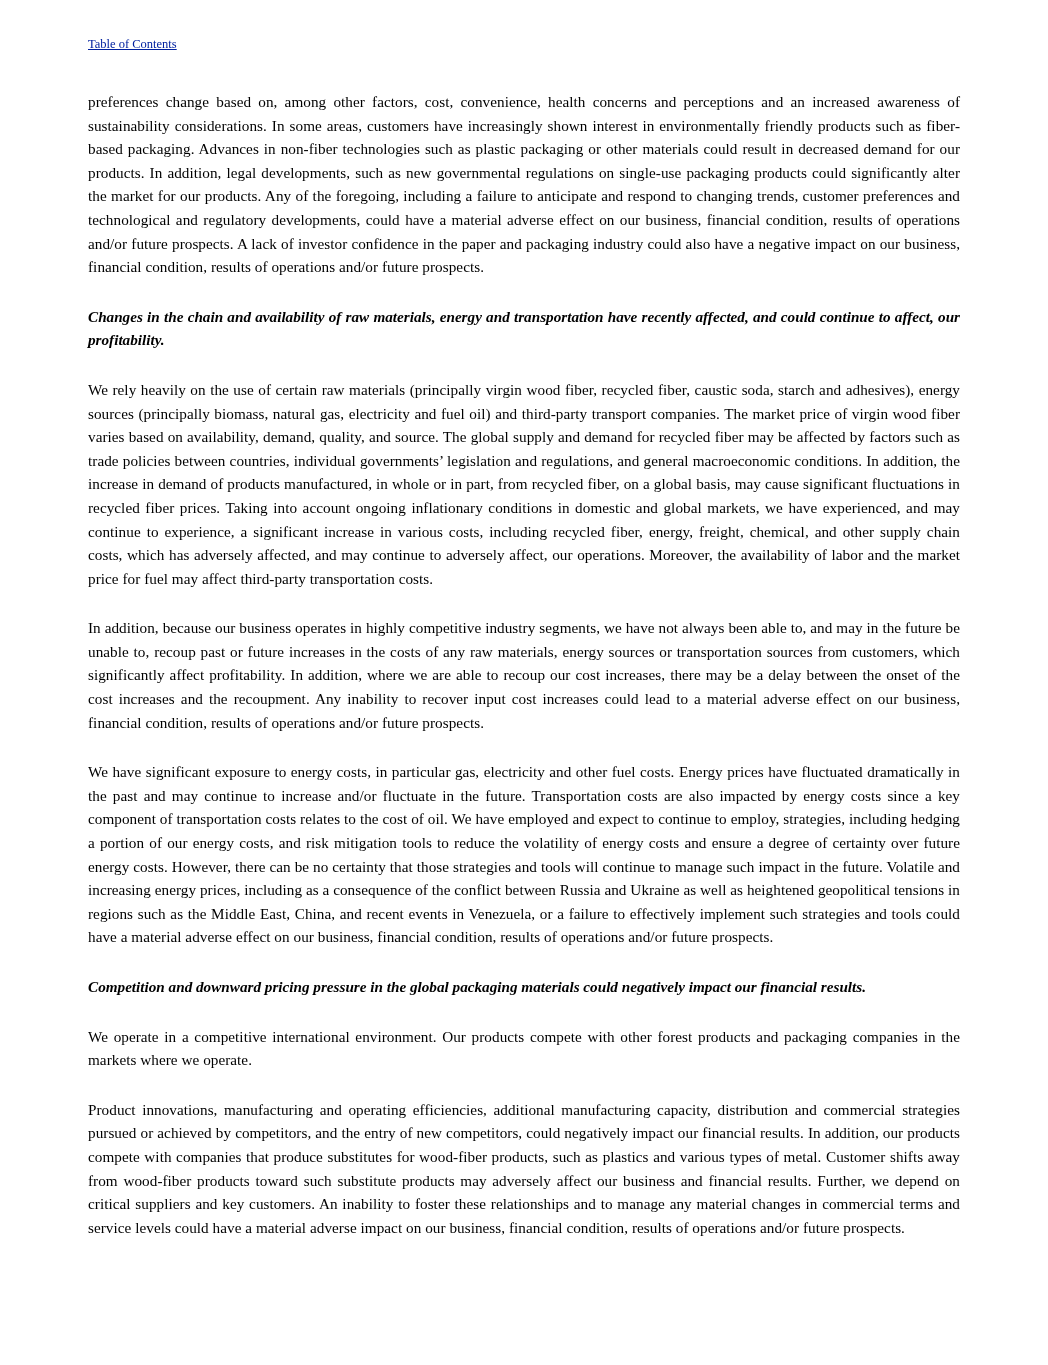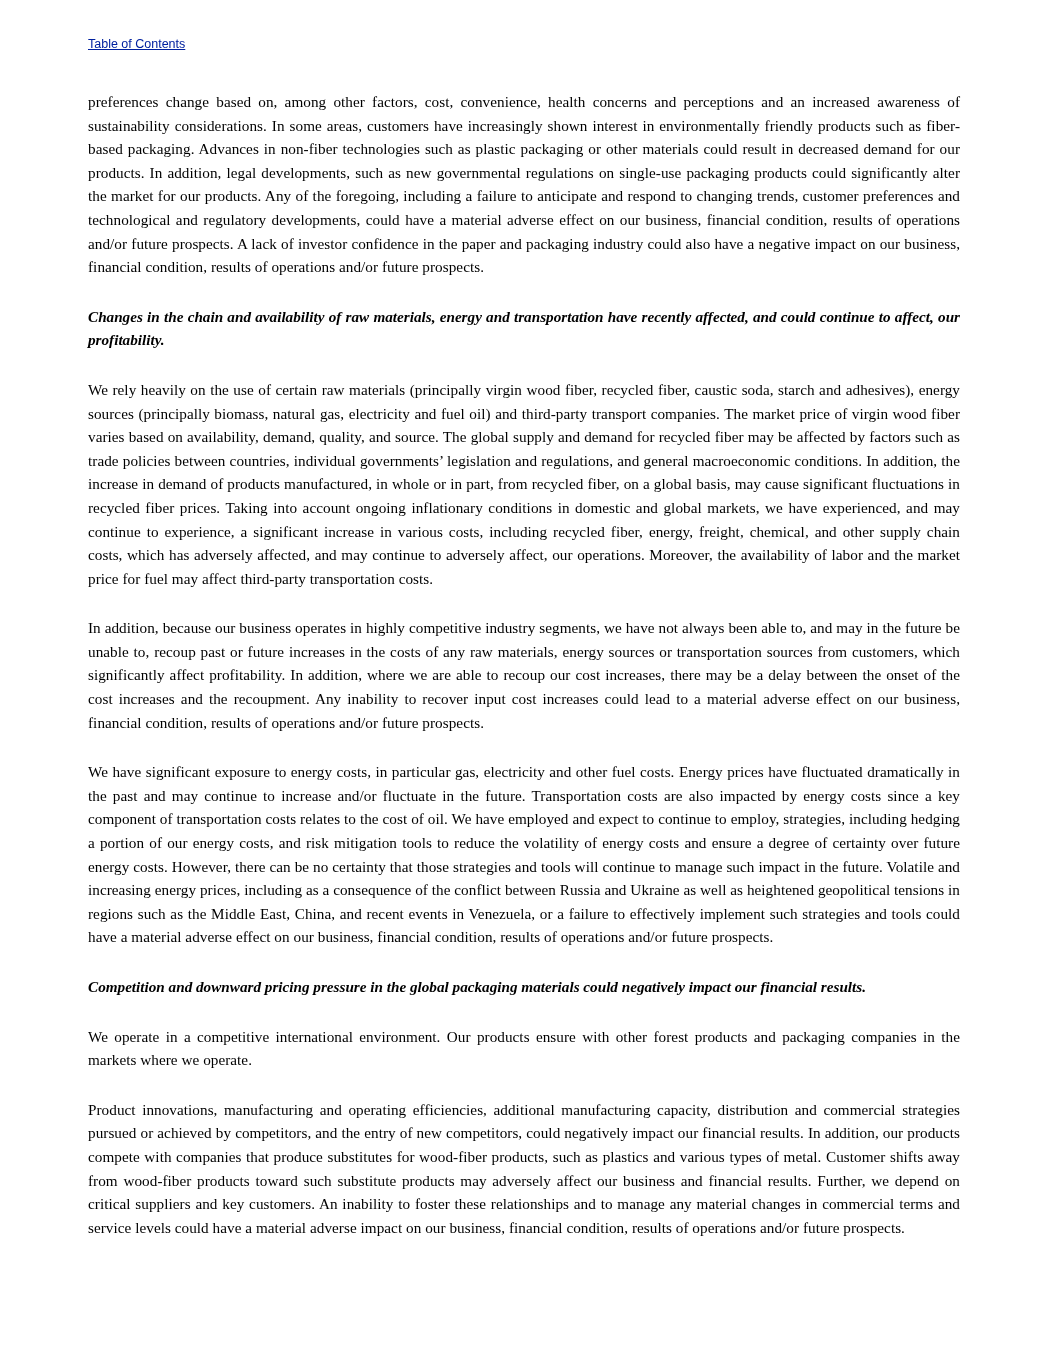--- a/index.html
+++ b/index.html
@@ -15,21 +15,21 @@
     position: relative;
   }
   .page {
     width: 1048px;
     min-height: 1365px;
     box-sizing: border-box;
     padding: 34px 88px 26px 88px;
     position: relative;
   }
   .toc-link {
-    font-family: Liberation Sans, sans-serif;
+    font-family: Liberation Serif, serif;
     font-size: 12.5px;
     color: #00209F;
     text-decoration: underline;
     display: inline-block;
     margin-bottom: 0;
     cursor: pointer;
   }
   .body-area {
     margin-top: 38px;
     font-family: Liberation Serif, serif;
@@ -57,19 +57,19 @@
 
   <a class="toc-link" href="#">Table of Contents</a>
 
   <div class="body-area">
     <p class="para">preferences change based on, among other factors, cost, convenience, health concerns and perceptions and an increased awareness of sustainability considerations. In some areas, customers have increasingly shown interest in environmentally friendly products such as fiber-based packaging. Advances in non-fiber technologies such as plastic packaging or other materials could result in decreased demand for our products. In addition, legal developments, such as new governmental regulations on single-use packaging products could significantly alter the market for our products. Any of the foregoing, including a failure to anticipate and respond to changing trends, customer preferences and technological and regulatory developments, could have a material adverse effect on our business, financial condition, results of operations and/or future prospects. A lack of investor confidence in the paper and packaging industry could also have a negative impact on our business, financial condition, results of operations and/or future prospects.</p>
     <p class="heading">Changes in the chain and availability of raw materials, energy and transportation have recently affected, and could continue to affect, our profitability.</p>
     <p class="para">We rely heavily on the use of certain raw materials (principally virgin wood fiber, recycled fiber, caustic soda, starch and adhesives), energy sources (principally biomass, natural gas, electricity and fuel oil) and third-party transport companies. The market price of virgin wood fiber varies based on availability, demand, quality, and source. The global supply and demand for recycled fiber may be affected by factors such as trade policies between countries, individual governments’ legislation and regulations, and general macroeconomic conditions. In addition, the increase in demand of products manufactured, in whole or in part, from recycled fiber, on a global basis, may cause significant fluctuations in recycled fiber prices. Taking into account ongoing inflationary conditions in domestic and global markets, we have experienced, and may continue to experience, a significant increase in various costs, including recycled fiber, energy, freight, chemical, and other supply chain costs, which has adversely affected, and may continue to adversely affect, our operations. Moreover, the availability of labor and the market price for fuel may affect third-party transportation costs.</p>
     <p class="para">In addition, because our business operates in highly competitive industry segments, we have not always been able to, and may in the future be unable to, recoup past or future increases in the costs of any raw materials, energy sources or transportation sources from customers, which significantly affect profitability. In addition, where we are able to recoup our cost increases, there may be a delay between the onset of the cost increases and the recoupment. Any inability to recover input cost increases could lead to a material adverse effect on our business, financial condition, results of operations and/or future prospects.</p>
     <p class="para">We have significant exposure to energy costs, in particular gas, electricity and other fuel costs. Energy prices have fluctuated dramatically in the past and may continue to increase and/or fluctuate in the future. Transportation costs are also impacted by energy costs since a key component of transportation costs relates to the cost of oil. We have employed and expect to continue to employ, strategies, including hedging a portion of our energy costs, and risk mitigation tools to reduce the volatility of energy costs and ensure a degree of certainty over future energy costs. However, there can be no certainty that those strategies and tools will continue to manage such impact in the future. Volatile and increasing energy prices, including as a consequence of the conflict between Russia and Ukraine as well as heightened geopolitical tensions in regions such as the Middle East, China, and recent events in Venezuela, or a failure to effectively implement such strategies and tools could have a material adverse effect on our business, financial condition, results of operations and/or future prospects.</p>
     <p class="heading">Competition and downward pricing pressure in the global packaging materials could negatively impact our financial results.</p>
-    <p class="para">We operate in a competitive international environment. Our products ensure with other forest products and packaging companies in the markets where we operate.</p>
+    <p class="para">We operate in a competitive international environment. Our products compete with other forest products and packaging companies in the markets where we operate.</p>
     <p class="para">Product innovations, manufacturing and operating efficiencies, additional manufacturing capacity, distribution and commercial strategies pursued or achieved by competitors, and the entry of new competitors, could negatively impact our financial results. In addition, our products compete with companies that produce substitutes for wood-fiber products, such as plastics and various types of metal. Customer shifts away from wood-fiber products toward such substitute products may adversely affect our business and financial results. Further, we depend on critical suppliers and key customers. An inability to foster these relationships and to manage any material changes in commercial terms and service levels could have a material adverse impact on our business, financial condition, results of operations and/or future prospects.</p>
   </div>
 
   
 
 </div>
 
 </body></html>

